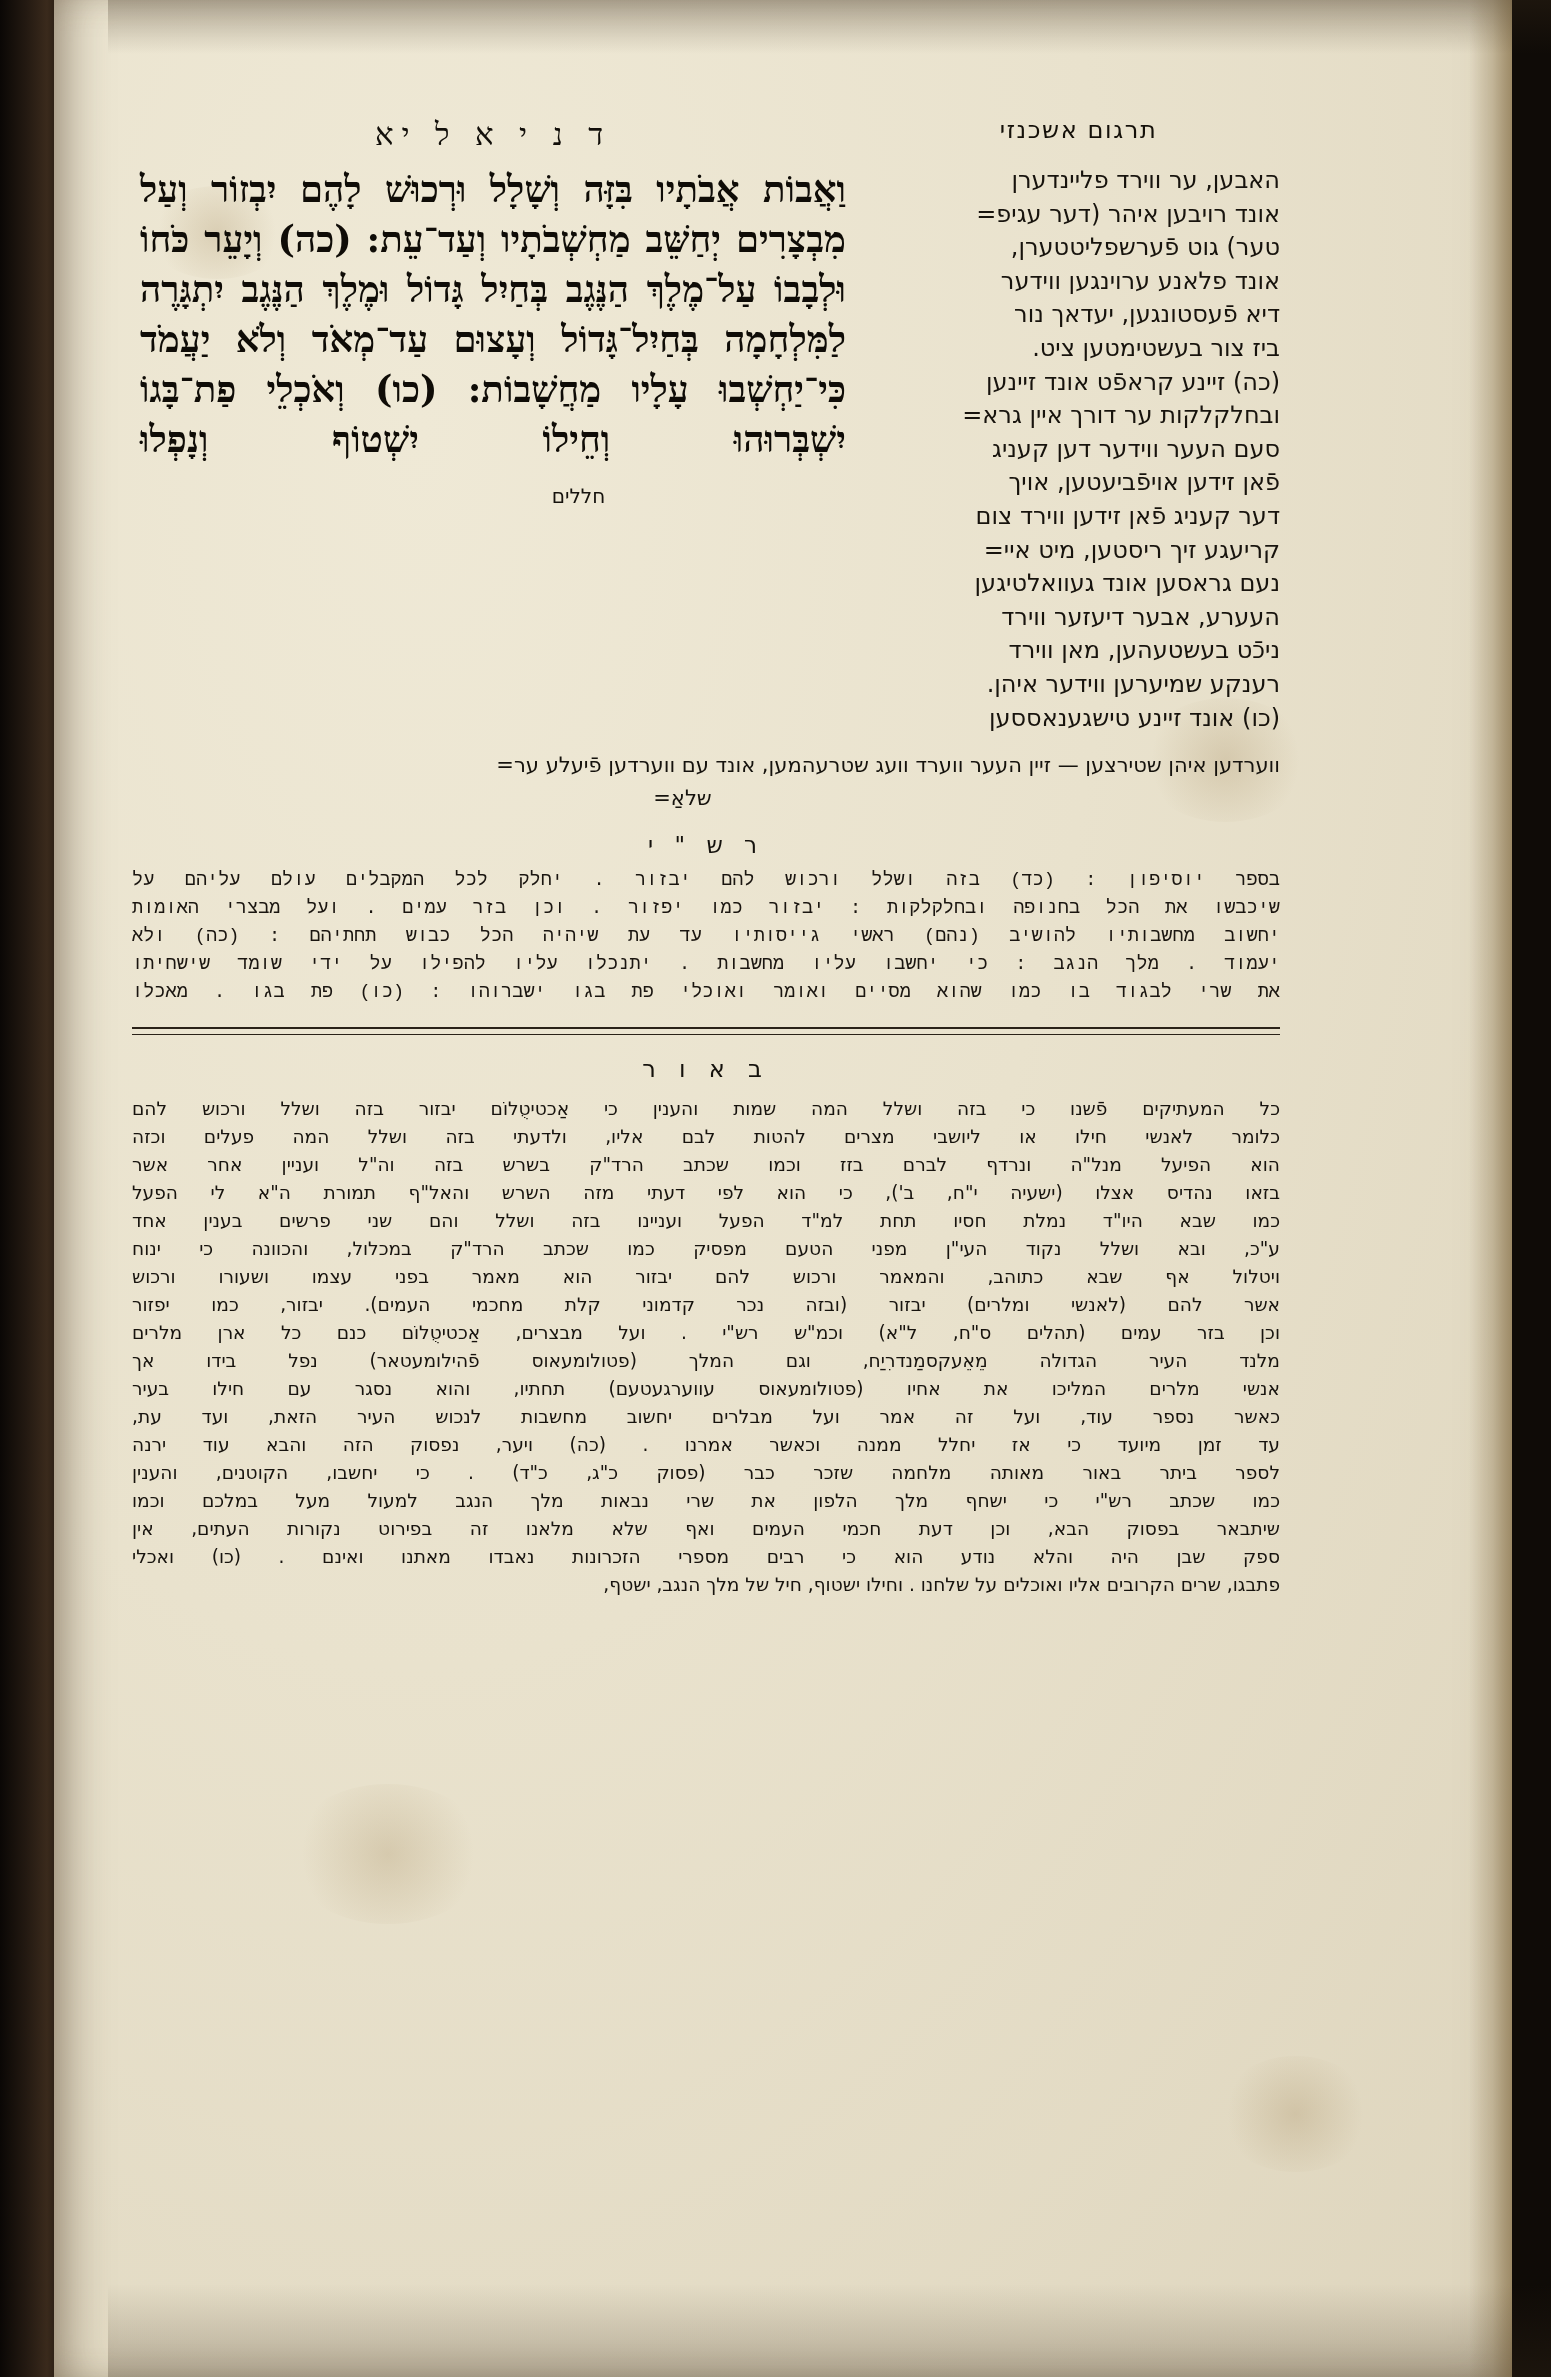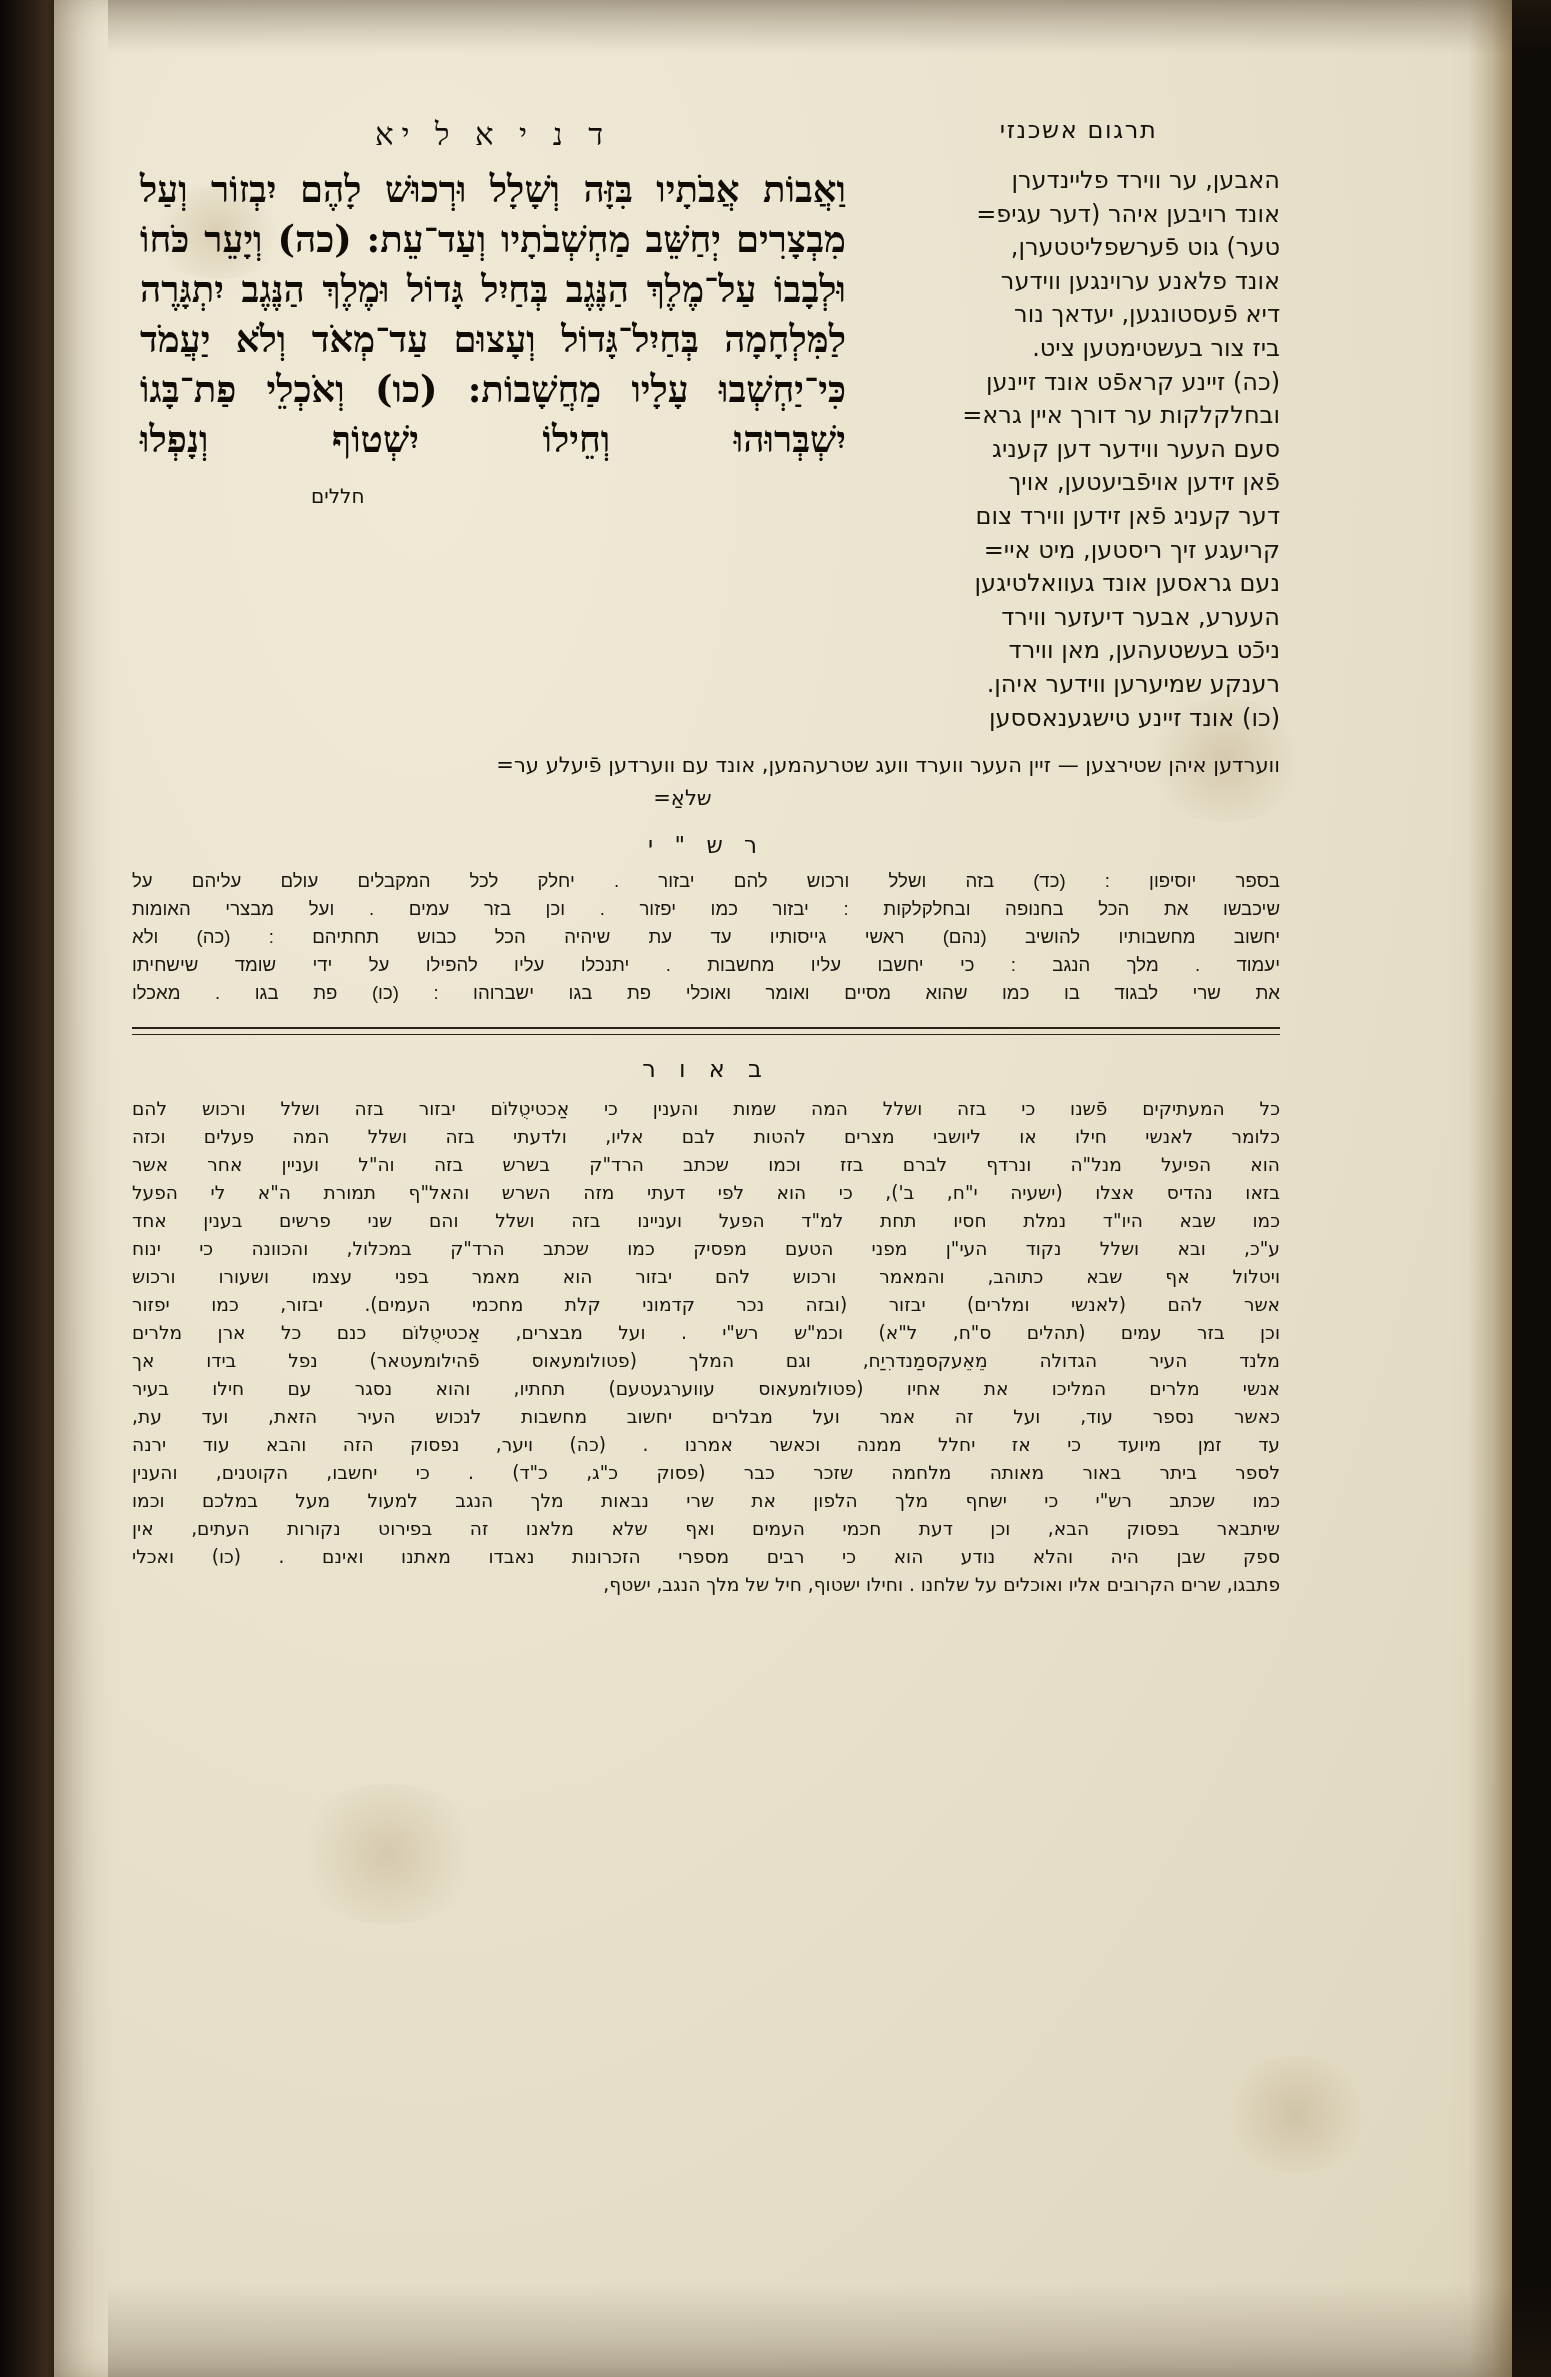--- a/index.html
+++ b/index.html
@@ -118,21 +118,21 @@
     line-height: 50px;
     text-align: justify;
     text-align-last: justify;
     color: #0f0c07;
     font-weight: 700;
     letter-spacing: 0px;
   }
   .chalalim {
     margin-top: 20px;
     font-size: 20px;
-    text-align: left;
+    text-align: center;
     padding-left: 171px;
     font-family: "DejaVu Sans", sans-serif;
   }
 
   
   .spill {
     margin-top: 14px;
     font-size: 21px;
     line-height: 33px;
     text-align: right;
@@ -152,21 +152,21 @@
     margin: 17px 0 9.3px 0;
     font-family: "DejaVu Sans", sans-serif;
   }
   .rashi-body p {
     margin: 0;
     font-size: 18.6px;
     line-height: 28px;
     text-align: justify;
     text-align-last: justify;
     direction: rtl;
-    font-family: Liberation Sans, sans-serif;
+    font-family: Liberation Mono, monospace;
     color: #1a1510;
   }
   .rashi-body p.last-line { text-align-last: justify; }
 
   
   .rule {
     border: 0;
     border-top: 2.3px solid #2a2218;
     margin: 20px 0 0 0;
   }

